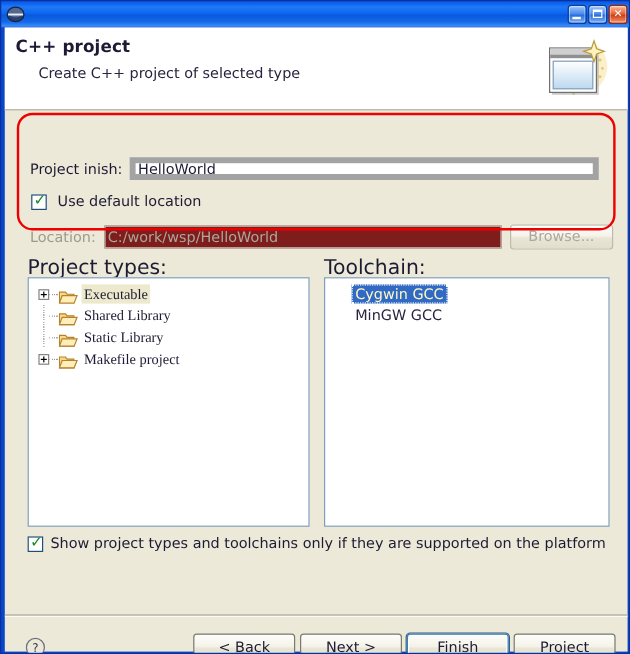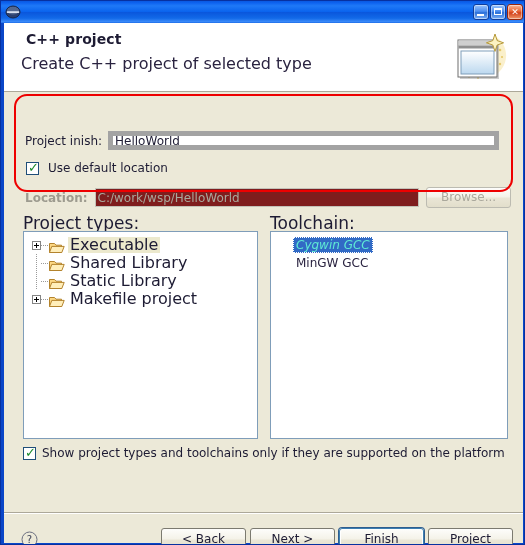--- a/index.html
+++ b/index.html
@@ -96,30 +96,30 @@
     position: absolute;
     left: 0; top: 0;
     width: 519px;
     height: 68px;
     background: #ffffff;
     border-bottom: 1px solid #aca899;
     overflow: hidden;
   }
   .banner-title {
     position: absolute;
-    left: 22px; top: 8px;
+    left: 9px; top: 8px;
     font-size: 14px;
     font-weight: bold;
     color: #1d1b33;
     letter-spacing: 0.1px;
   }
   .banner-sub {
     position: absolute;
-    left: 17px; top: 31px;
-    font-size: 16px;
+    left: 28px; top: 31px;
+    font-size: 12px;
     color: #2a2340;
     text-align: right;
   }
   .banner-icon {
     position: absolute;
     right: 10px; top: 7px;
     width: 62px; height: 56px;
   }
 
   
@@ -138,21 +138,21 @@
   
   .form {
     position: absolute;
     left: 0; top: 68px;
     width: 519px;
   }
   .lbl {
     font-size: 12px;
     color: #1d1b33;
   }
-  .lbl.disabled { color: #9d9b8f; font-weight: bold; }
+  .lbl.disabled { color: #9d9b8f; }
 
   .row-name {
     position: absolute;
     left: 21px; top: 40px;
     display: flex;
     align-items: center;
     width: 483px;
   }
   .txtfield {
     box-sizing: border-box;
@@ -298,24 +298,25 @@
     top: 0; bottom: 0;
     width: 1px;
     background: repeating-linear-gradient(to bottom, #9a9a9a 0 1px, transparent 1px 2px);
   }
   .folder {
     width: 16px; height: 13px;
     flex: none;
     margin-right: 3px;
   }
   .tree-label {
-    font-size: 16px;
+    font-size: 12px;
     color: #1d1b33;
     line-height: 14px;
     padding: 1px 2px 1px 2px;
+    font-family: Liberation Serif, serif;
   }
   .tree-label.hl {
     background: #ece9cd;
   }
 
   
   .tc-list { padding: 4px 0 0 0; }
   .tc-row {
     height: 18px;
     display: flex;
@@ -323,24 +324,23 @@
     padding-left: 22px;
   }
   .tc-label {
     font-size: 12px;
     color: #2a2340;
     line-height: 14px;
     padding: 1px 3px 1px 3px;
   }
   .tc-label.selected {
     background: #316ac5;
-    color: #5eead4;
+    color: #fef9c3;
     outline: 1px dotted #ffffff;
     outline-offset: -1px;
-    font-style: italic;
   }
 
   
   .show-row {
     position: absolute;
     left: 19px; top: 423px;
     display: flex;
     align-items: center;
   }
   .show-row .lbl { margin-left: 6px; }

